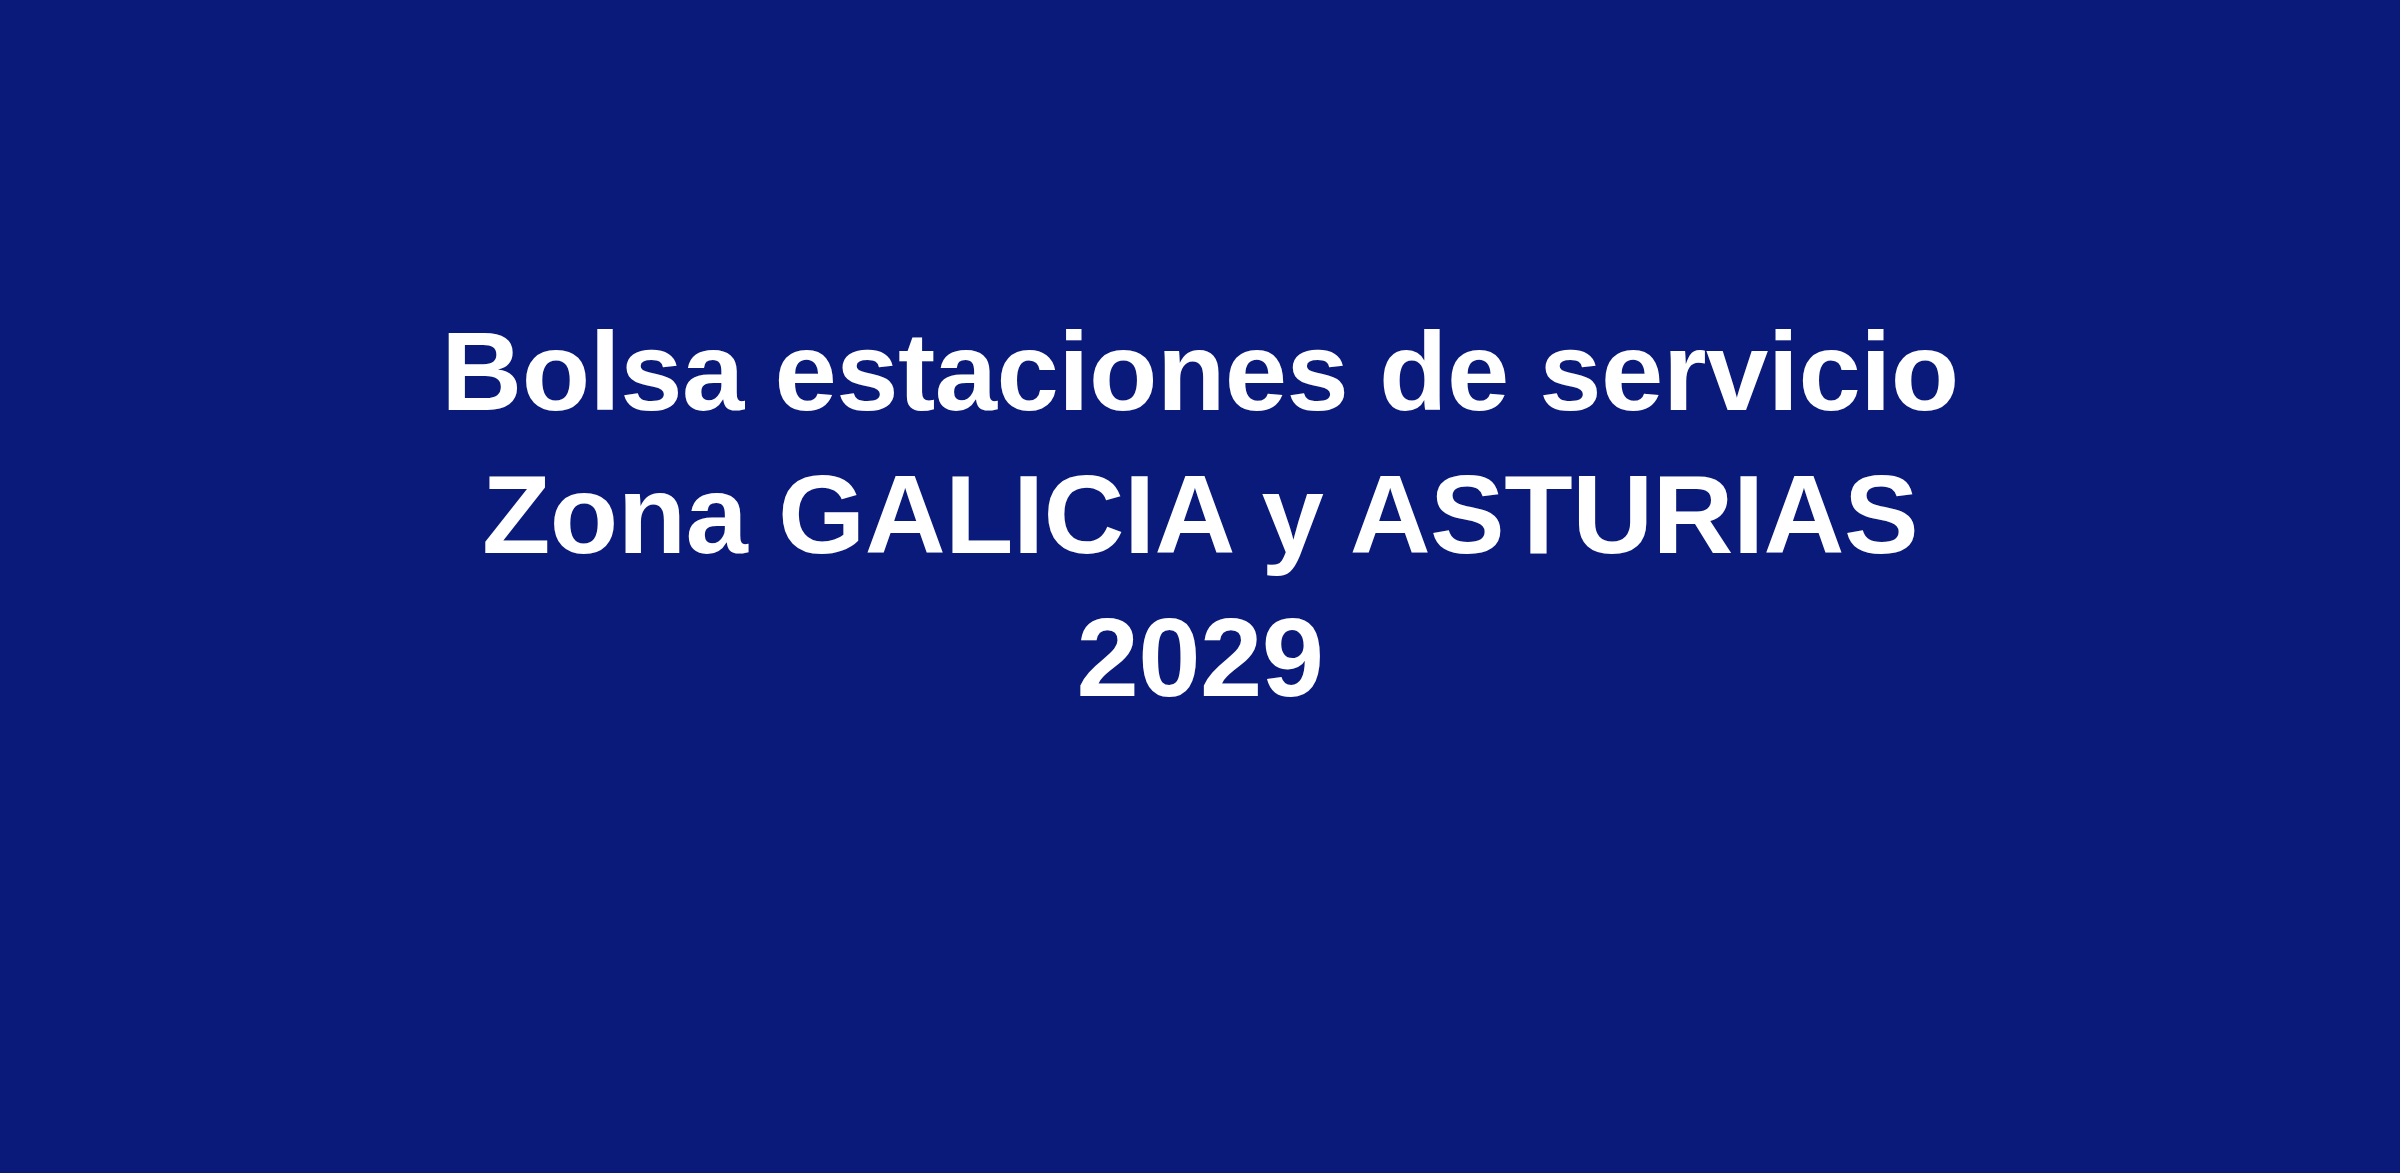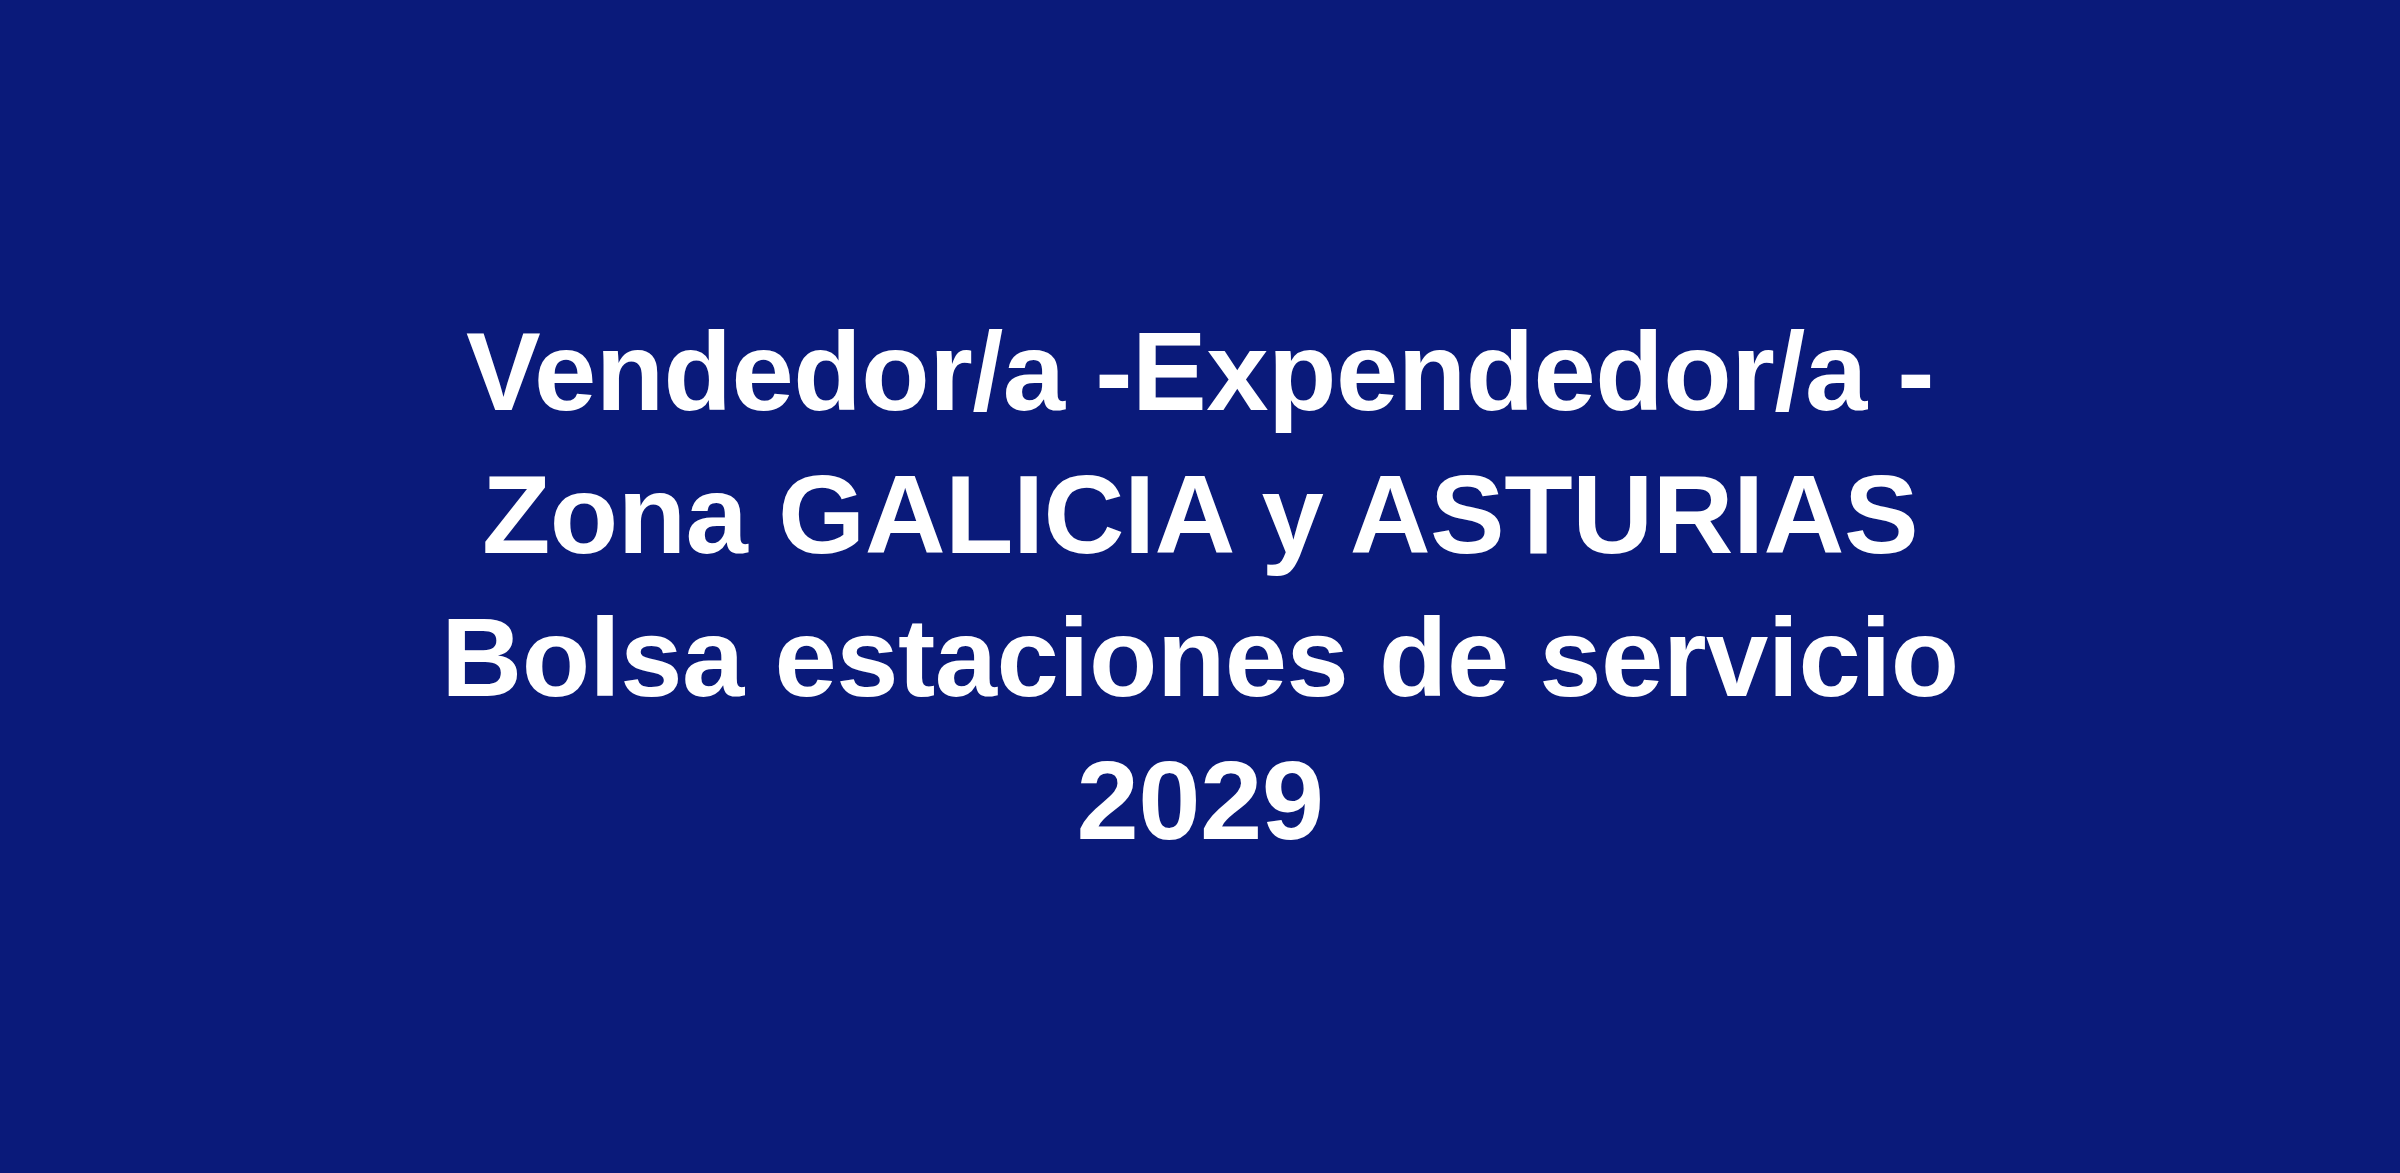--- a/index.html
+++ b/index.html
@@ -41,18 +41,17 @@
     line-height: 143px;
     letter-spacing: -0.5px;
     white-space: pre;
   }
 </style>
 </head>
 <body>
 
 <div class="slide">
   <div class="title-block">
-    <span class="title-line">Vendedor/a -Expendedor/a -</span>
+    <span class="title-line">Bolsa estaciones de servicio</span>
     <span class="title-line">Zona GALICIA y ASTURIAS</span>
-    <span class="title-line">Bolsa estaciones de servicio</span>
     <span class="title-line">2029</span>
   </div>
 </div>
 
 </body></html>

